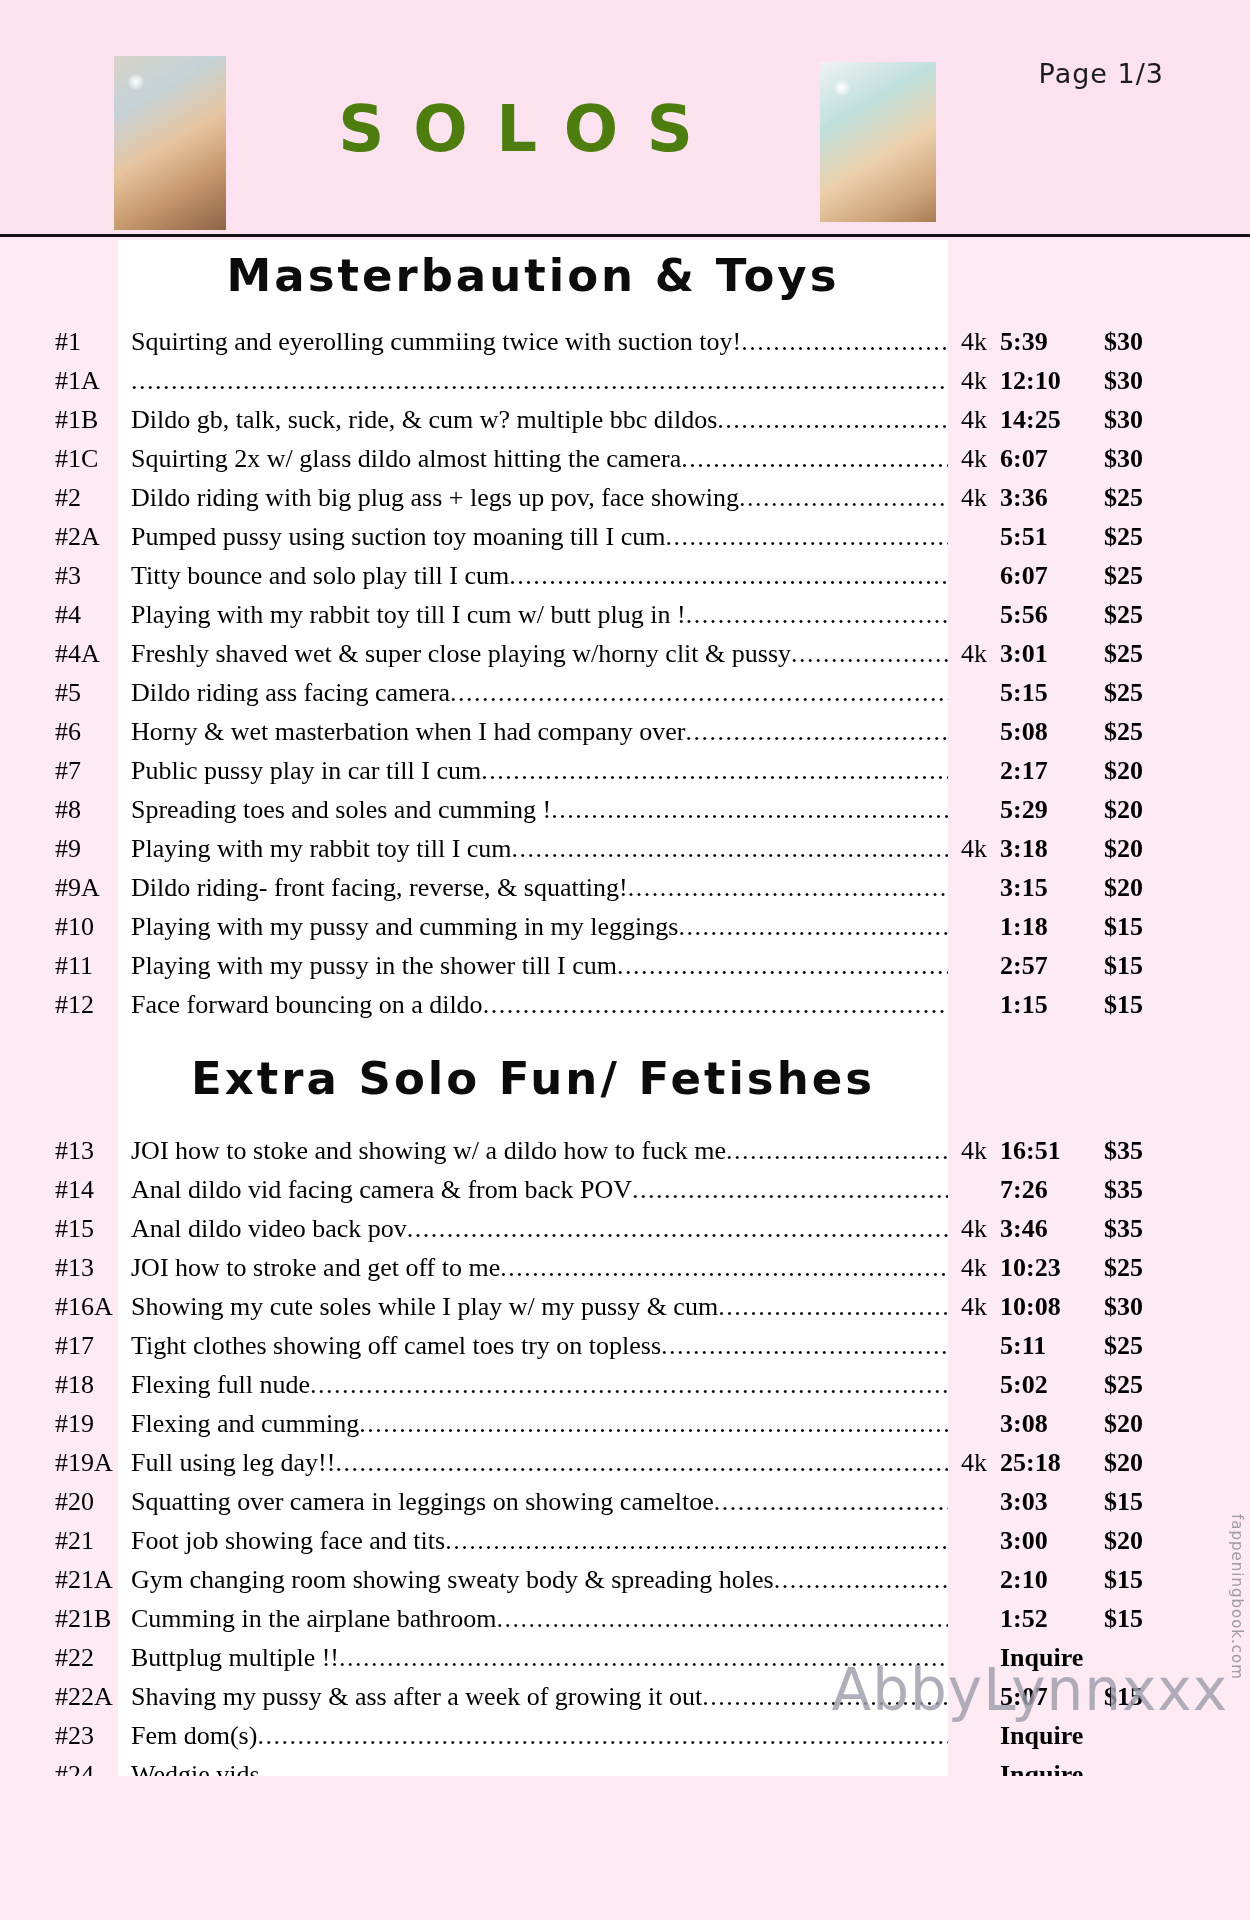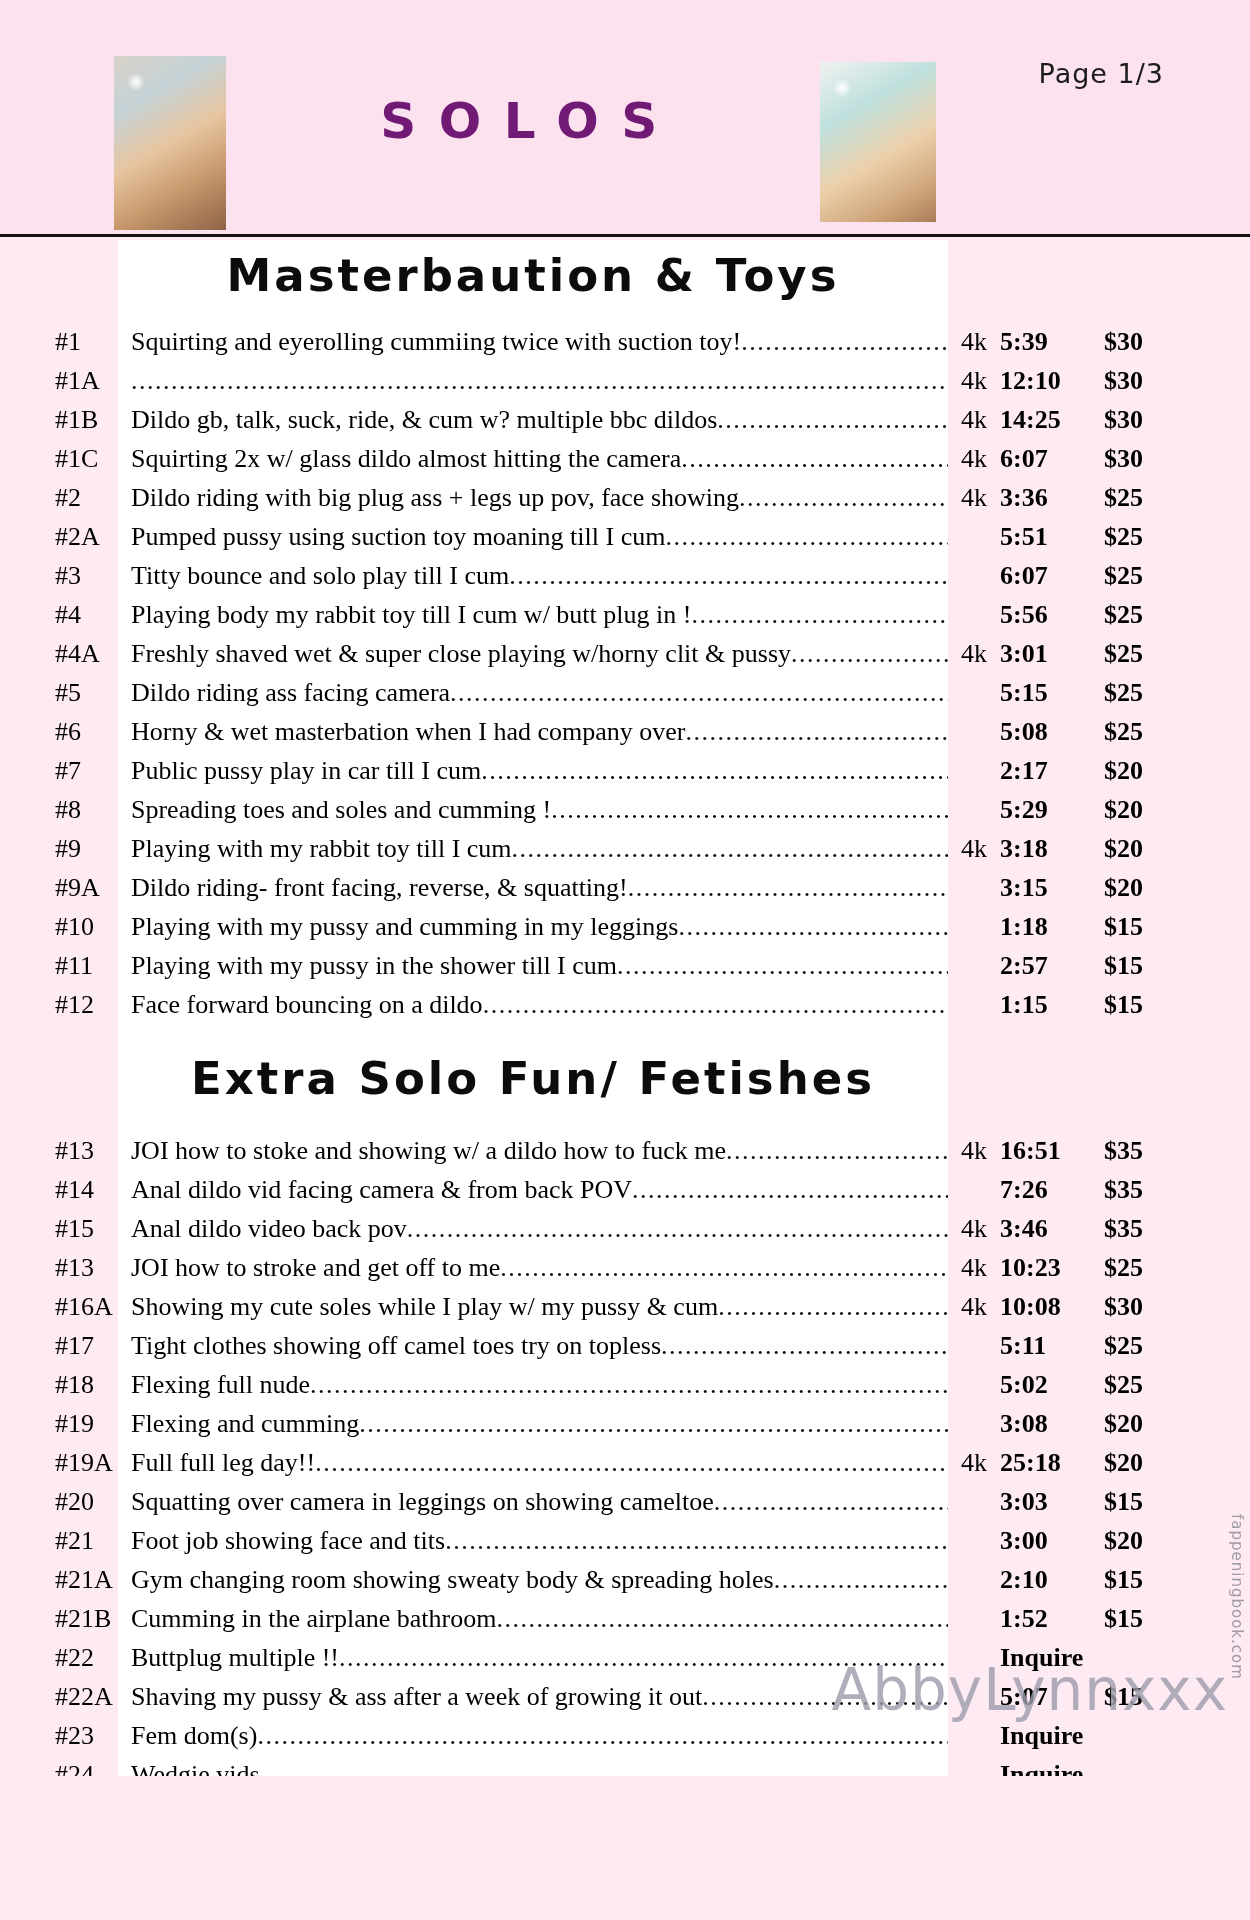--- a/index.html
+++ b/index.html
@@ -4,22 +4,22 @@
 <style>
   * { margin:0; padding:0; box-sizing:border-box; }
   html,body { width:1250px; }
   body { font-family:"Liberation Serif", serif; background:#fdeaf3; }
   .page { position:relative; width:1250px; height:1776px; overflow:hidden; background:#fdeaf3; }
 
   
   .header { position:relative; height:237px; background:#fbe2ee; border-bottom:3px solid #141414; z-index:3; }
   .page-label { position:absolute; top:58px; right:86px; font-family:"DejaVu Sans", sans-serif; font-size:27px; color:#1c1c1c; letter-spacing:1px; }
   .brand-title { position:absolute; left:240px; top:92px; width:580px; text-align:center;
-                 font-family:"DejaVu Sans", sans-serif; font-weight:bold; font-size:50px;
-                 letter-spacing:0.45em; color:#701a75; white-space:nowrap; }
+                 font-family:"DejaVu Sans", sans-serif; font-weight:bold; font-size:64px;
+                 letter-spacing:0.45em; color:#4d7c0f; white-space:nowrap; }
   .photo { position:absolute; z-index:4; }
   .photo-left  { left:114px; top:56px; width:112px; height:174px;
                  background:linear-gradient(150deg,#d8d2c9 0%,#c5d2d6 25%,#e7c5a0 50%,#c99a6e 72%,#8e6346 100%); }
   .photo-right { left:820px; top:62px; width:116px; height:160px;
                  background:linear-gradient(150deg,#f0f2f1 0%,#bfe0dd 30%,#ecd0ab 58%,#cfa67c 82%,#a97c55 100%); }
   .photo .flash { position:absolute; left:14px; top:18px; width:16px; height:16px; border-radius:50%;
                   background:radial-gradient(circle,#ffffff 0%, rgba(255,255,255,0.15) 70%, transparent 100%); }
 
   
   .content-panel { position:absolute; left:118px; top:240px; width:830px; height:1680px; background:#ffffff; z-index:1; }
@@ -137,21 +137,21 @@
               <span class="desc">Titty bounce and solo play till I cum</span>
               <span class="leader"></span>
             </span>
             <span class="quality"></span>
             <span class="time">6:07</span>
             <span class="price">$25</span>
           </div>
           <div class="row">
             <span class="rid">#4</span>
             <span class="descwrap">
-              <span class="desc">Playing body my rabbit toy till I cum w/ butt plug in !</span>
+              <span class="desc">Playing with my rabbit toy till I cum w/ butt plug in !</span>
               <span class="leader"></span>
             </span>
             <span class="quality"></span>
             <span class="time">5:56</span>
             <span class="price">$25</span>
           </div>
           <div class="row">
             <span class="rid">#4A</span>
             <span class="descwrap">
               <span class="desc">Freshly shaved wet &amp; super close playing w/horny clit &amp; pussy</span>
@@ -332,21 +332,21 @@
               <span class="desc">Flexing and cumming</span>
               <span class="leader"></span>
             </span>
             <span class="quality"></span>
             <span class="time">3:08</span>
             <span class="price">$20</span>
           </div>
           <div class="row">
             <span class="rid">#19A</span>
             <span class="descwrap">
-              <span class="desc">Full full leg day!!</span>
+              <span class="desc">Full using leg day!!</span>
               <span class="leader"></span>
             </span>
             <span class="quality">4k</span>
             <span class="time">25:18</span>
             <span class="price">$20</span>
           </div>
           <div class="row">
             <span class="rid">#20</span>
             <span class="descwrap">
               <span class="desc">Squatting over camera in leggings on showing cameltoe</span>

